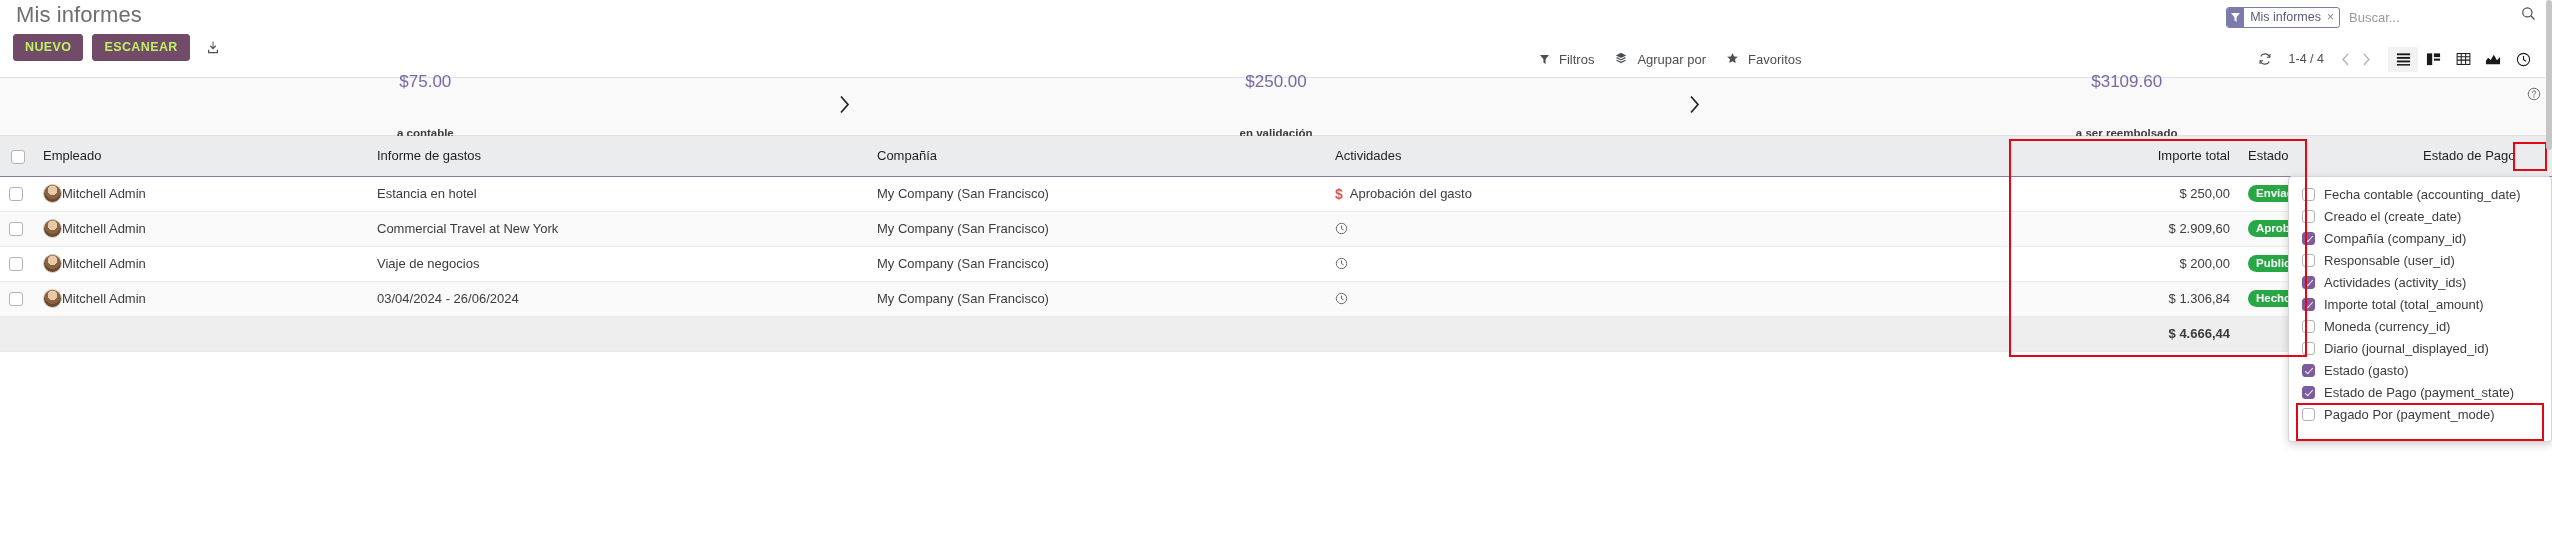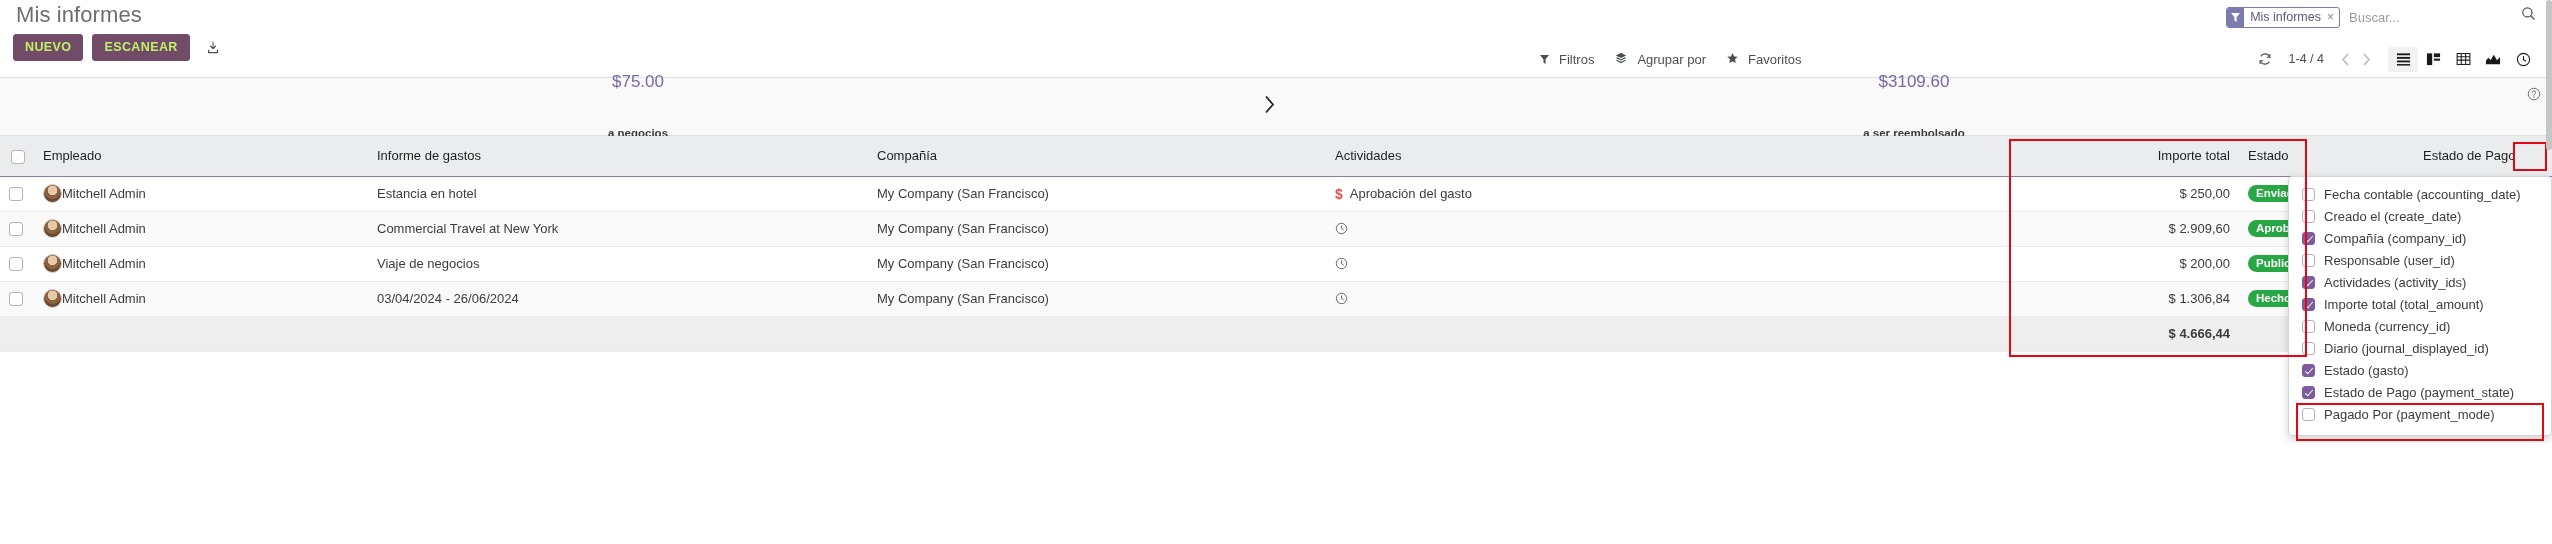--- a/index.html
+++ b/index.html
@@ -343,21 +343,21 @@
   
   .dropdown {
     position: absolute;
     top: 176px;
     left: 2288px;
     width: 264px;
     background: #ffffff;
     border: 1px solid #d4d4d4;
     border-radius: 4px;
     box-shadow: 0 3px 9px rgba(0,0,0,0.18);
-    padding: 6px 0 10px 0;
+    padding: 6px 0 16px 0;
     z-index: 60;
   }
   .dd-item {
     display: flex;
     align-items: center;
     gap: 9px;
     padding: 3px 12px 3px 13px;
     font-size: 13px;
     color: #3c3c3c;
     cursor: pointer;
@@ -536,28 +536,37 @@
         </span>
       </span>
     </div>
   </div>
 </div>
 
 <div class="dashboard">
 
   <div class="dash-cell">
     <span class="dash-amount">$75.00</span>
-    <span class="dash-label">a negocios</span>
+    <span class="dash-label">a contable</span>
     <span class="dash-chevron">
       <svg width="13" height="20" viewBox="0 0 13 20" fill="none" stroke="#222" stroke-width="1.7">
           <path d="M3 2l7 8-7 8"></path>
         </svg>
     </span>
   </div>
 
+  <div class="dash-cell">
+    <span class="dash-amount">$250.00</span>
+    <span class="dash-label">en validación</span>
+    <span class="dash-chevron">
+      <svg width="13" height="20" viewBox="0 0 13 20" fill="none" stroke="#222" stroke-width="1.7">
+          <path d="M3 2l7 8-7 8"></path>
+        </svg>
+    </span>
+  </div>
 
   <div class="dash-cell">
     <span class="dash-amount">$3109.60</span>
     <span class="dash-label">a ser reembolsado</span>
   </div>
 
   <span class="dash-help">
     <svg width="14" height="14" viewBox="0 0 16 16" fill="none" stroke="#6b6f73" stroke-width="1.1">
       <circle cx="8" cy="8" r="6.6"></circle>
       <path d="M6.2 6.2a1.85 1.85 0 1 1 2.4 1.8c-.5.2-.7.6-.7 1.1v.4" stroke-linecap="round"></path>

